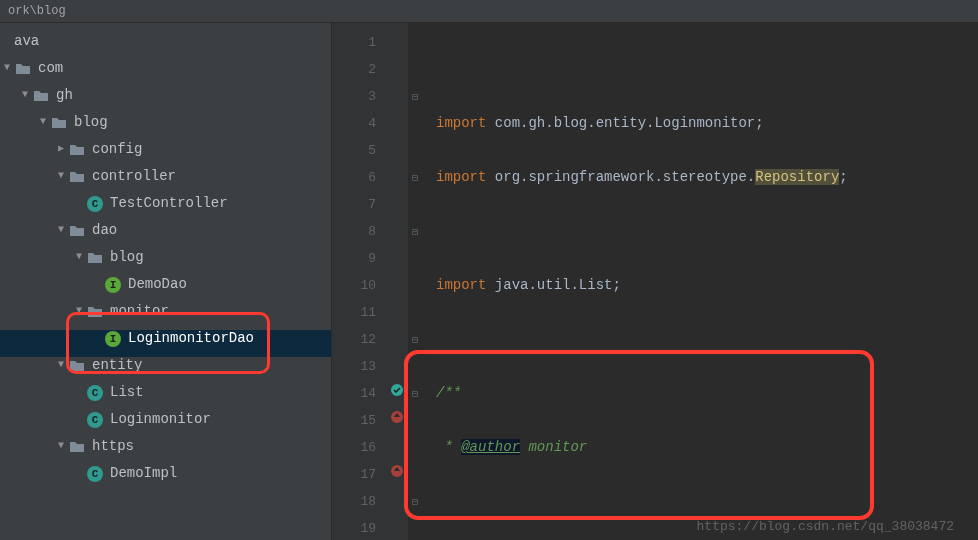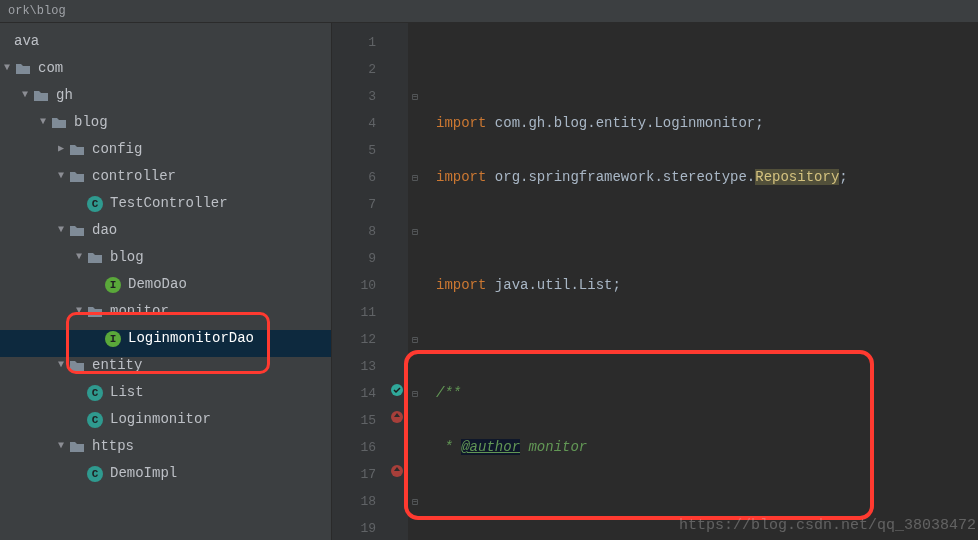--- a/index.html
+++ b/index.html
@@ -131,24 +131,24 @@
 .doctag { color: #629755; font-style: italic; text-decoration: underline; }
 .docbg { background: #0f172a; }
 .red-box-code {
   position: absolute;
   border: 4px solid #ff3a30;
   border-radius: 14px;
   pointer-events: none;
 }
 .watermark {
   position: absolute;
-  right: 2px;
+  right: 24px;
   bottom: 6px;
   color: rgba(200,200,200,0.35);
-  font-size: 15px;
+  font-size: 13px;
 }
 .svg-icon { width:16px; height:16px; }
 </style>
 </head>
 <body>
 
 <div class="breadcrumb">ork\blog</div>
 
 <div class="main">
 

